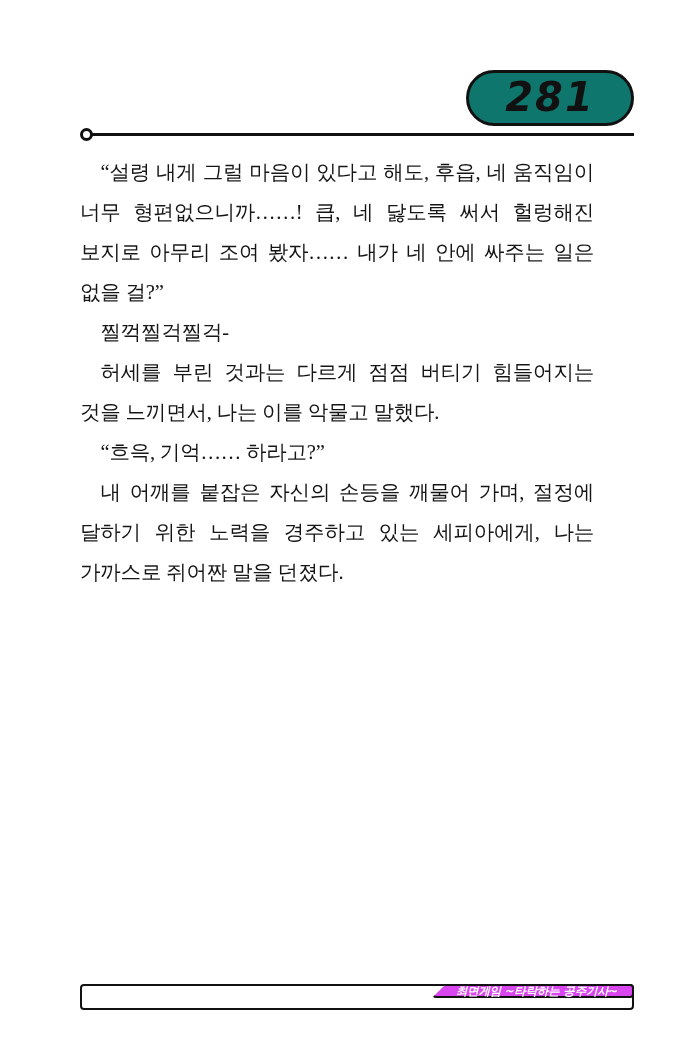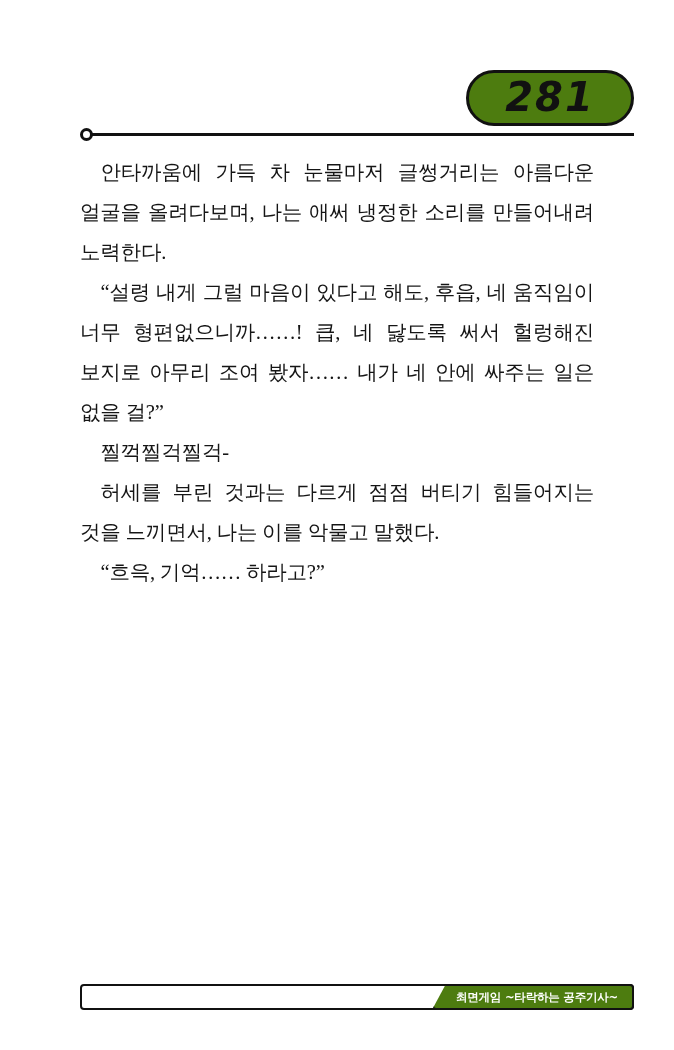--- a/index.html
+++ b/index.html
@@ -23,21 +23,21 @@
 
   
   .page-number-badge {
     position: absolute;
     top: 70px;
     right: 40px;
     width: 168px;
     height: 56px;
     border: 3px solid #111;
     border-radius: 28px;
-    background: #4d7c0f;
+    background: #0f766e;
     box-sizing: border-box;
     display: flex;
     align-items: center;
     justify-content: center;
   }
   .page-number-badge .num {
     font-family: "DejaVu Sans", sans-serif;
     font-weight: bold;
     font-style: italic;
     font-size: 40px;
@@ -102,29 +102,30 @@
     height: 26px;
     border: 2px solid #111;
     border-radius: 4px;
     box-sizing: border-box;
     background: #fff;
   }
   .footer-tab {
     position: absolute;
     right: 0;
     top: 0;
-    height: 26px;
+    height: 14px;
     box-sizing: border-box;
-    background: #4d7c0f;
+    background: #d946ef;
     border: 2px solid #111;
     border-radius: 4px;
     padding: 0 14px 0 22px;
     display: flex;
     align-items: center;
     clip-path: polygon(14px 0, 100% 0, 100% 100%, 0 100%);
+    font-style: italic;
   }
   .footer-tab .label {
     font-family: "DejaVu Sans", sans-serif;
     font-size: 11.5px;
     font-weight: bold;
     color: #fff;
     white-space: nowrap;
     letter-spacing: -0.2px;
   }
 </style>
@@ -134,25 +135,25 @@
 <div class="page">
 
   <div class="header-rule"></div>
   <div class="header-dot"></div>
 
   <div class="page-number-badge">
     <span class="num">281</span>
   </div>
 
   <div class="body-text">
-    <p>안타까움에 가득 차 눈물마저 글썽거리는 아름다운 얼굴을 올려다보며, 나는 애써 냉정한 소리를 만들어내려 노력한다.</p>
     <p>“설령 내게 그럴 마음이 있다고 해도, 후읍, 네 움직임이 너무 형편없으니까……! 큽, 네 닳도록 써서 헐렁해진 보지로 아무리 조여 봤자…… 내가 네 안에 싸주는 일은 없을 걸?”</p>
     <p>찔꺽찔걱찔걱-</p>
     <p>허세를 부린 것과는 다르게 점점 버티기 힘들어지는 것을 느끼면서, 나는 이를 악물고 말했다.</p>
     <p>“흐윽, 기억…… 하라고?”</p>
+    <p>내 어깨를 붙잡은 자신의 손등을 깨물어 가며, 절정에 달하기 위한 노력을 경주하고 있는 세피아에게, 나는 가까스로 쥐어짠 말을 던졌다.</p>
   </div>
 
   <div class="footer">
     <div class="footer-frame"></div>
     <div class="footer-tab">
       <span class="label">최면게임 ~타락하는 공주기사~</span>
     </div>
   </div>
 
 </div>

